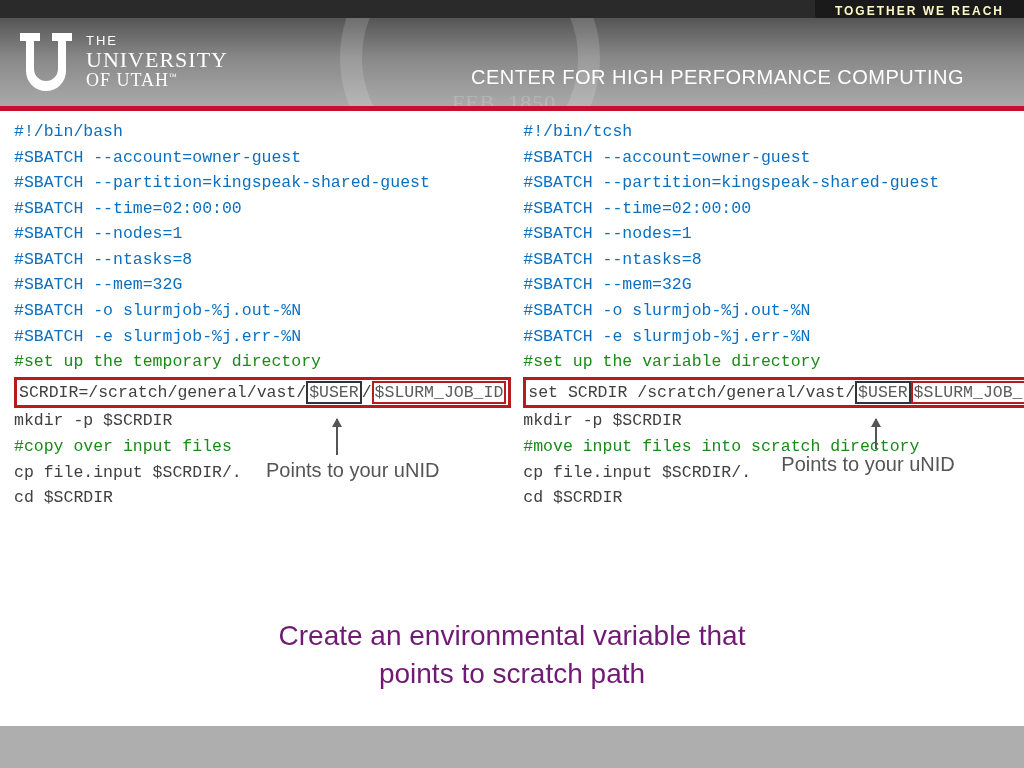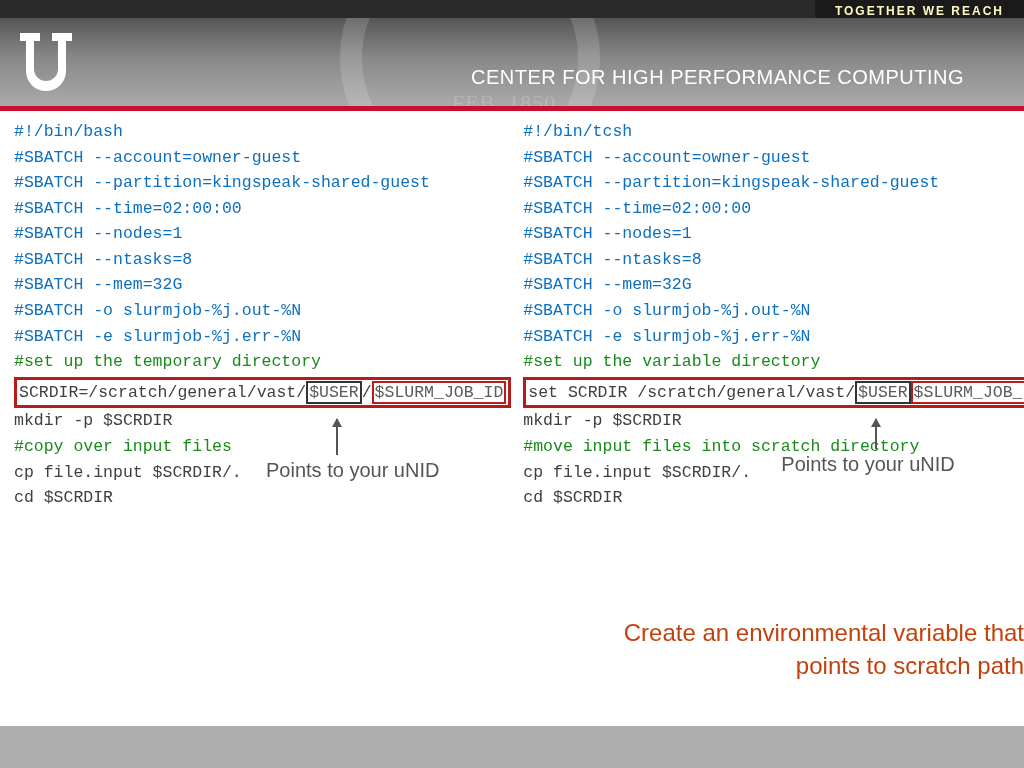--- a/index.html
+++ b/index.html
@@ -139,23 +139,23 @@
   .arrow::before {
     content: "";
     position: absolute;
     top: -1px;
     left: -4px;
     border-left: 5px solid transparent;
     border-right: 5px solid transparent;
     border-bottom: 9px solid #555;
   }
   .caption {
-    text-align: right;
-    font-size: 24px;
-    color: #c2410c;
+    text-align: center;
+    font-size: 28px;
+    color: #701a75;
     margin-top: 30px;
     line-height: 1.35;
   }
   .footer {
     position: absolute;
     bottom: 0;
     left: 0;
     right: 0;
     height: 42px;
     background: #aeaeae;
@@ -167,20 +167,25 @@
 <div class="topbar"></div>
 <div class="tagline">TOGETHER WE REACH</div>
 
 <div class="header">
   <div class="seal"></div>
   <div class="logo">
     <div class="logo-u">
       <svg viewBox="0 0 58 62" width="58" height="62">
         <path d="M2 2 h20 v8 h-6 v28 a12 12 0 0 0 24 0 v-28 h-6 v-8 h20 v8 h-6 v30 a20 20 0 0 1 -40 0 v-30 h-6 z" fill="#fff"></path>
       </svg>
+    </div>
+    <div class="logo-text">
+      <div class="l1">THE</div>
+      <div class="l2">UNIVERSITY</div>
+      <div class="l3"><span>OF UTAH</span><span class="tm">™</span></div>
     </div>
   </div>
   <div class="center-title">CENTER FOR HIGH PERFORMANCE COMPUTING</div>
 </div>
 
 <div class="content">
   <div class="col"><span class="blue">#!/bin/bash</span>
 <span class="blue">#SBATCH --account=owner-guest</span>
 <span class="blue">#SBATCH --partition=kingspeak-shared-guest</span>
 <span class="blue">#SBATCH --time=02:00:00</span>

